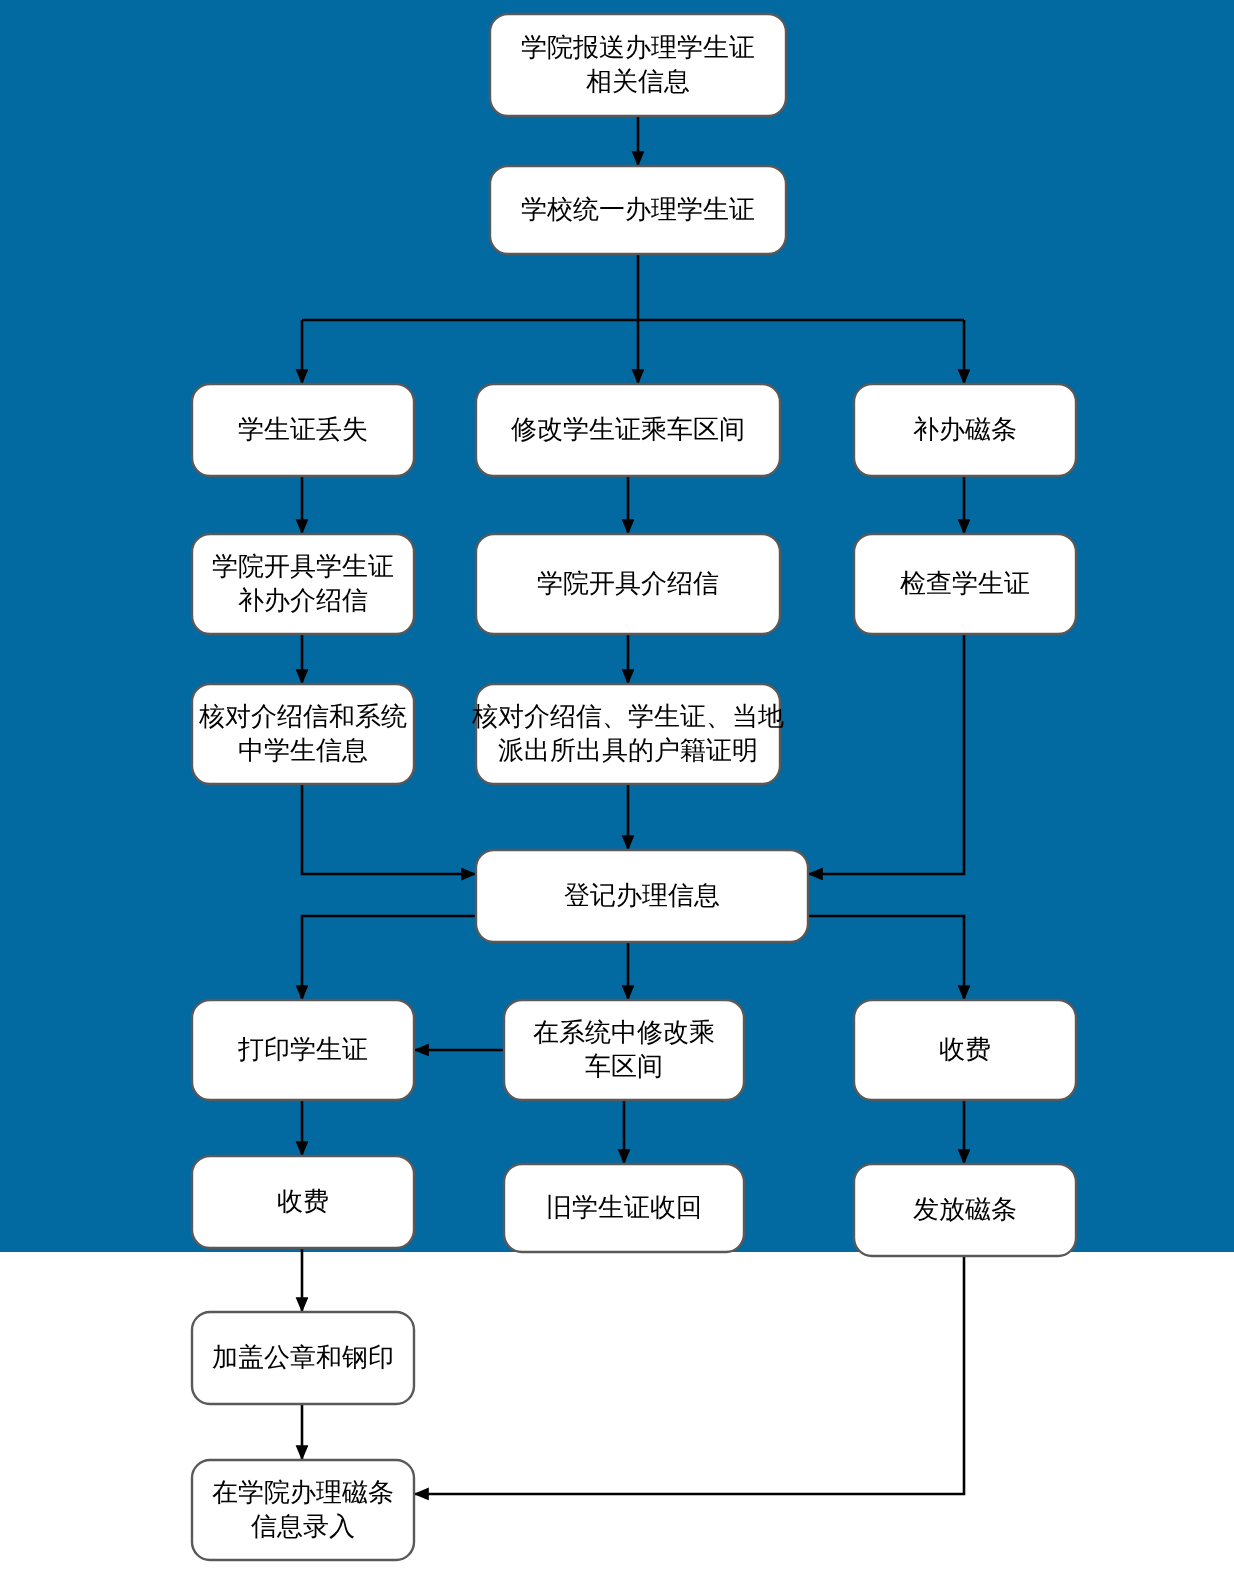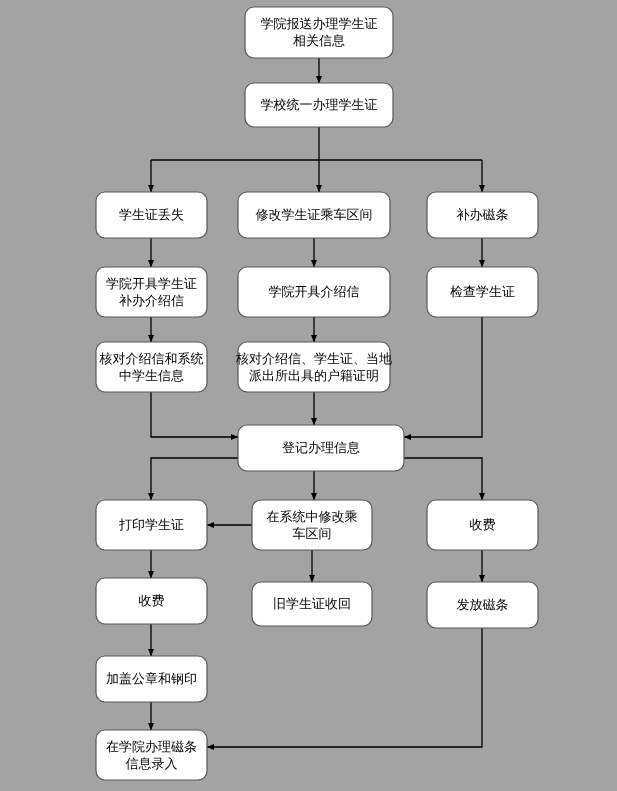--- a/index.html
+++ b/index.html
@@ -9,22 +9,22 @@
   }
   body {
     width: 617px;
     height: 791px;
     font-family: "DejaVu Sans", "Liberation Sans", sans-serif;
     overflow: hidden;
   }
   #flow-root {
     position: relative;
     width: 617px;
-    height: 791px;
-    background: #a3a3a3;
+    height: 626px;
+    background: #0369a1;
   }
   svg#flow-svg {
     position: absolute;
     left: 0;
     top: 0;
     width: 617px;
     height: 791px;
   }
   .node-rect {
     fill: #ffffff;

